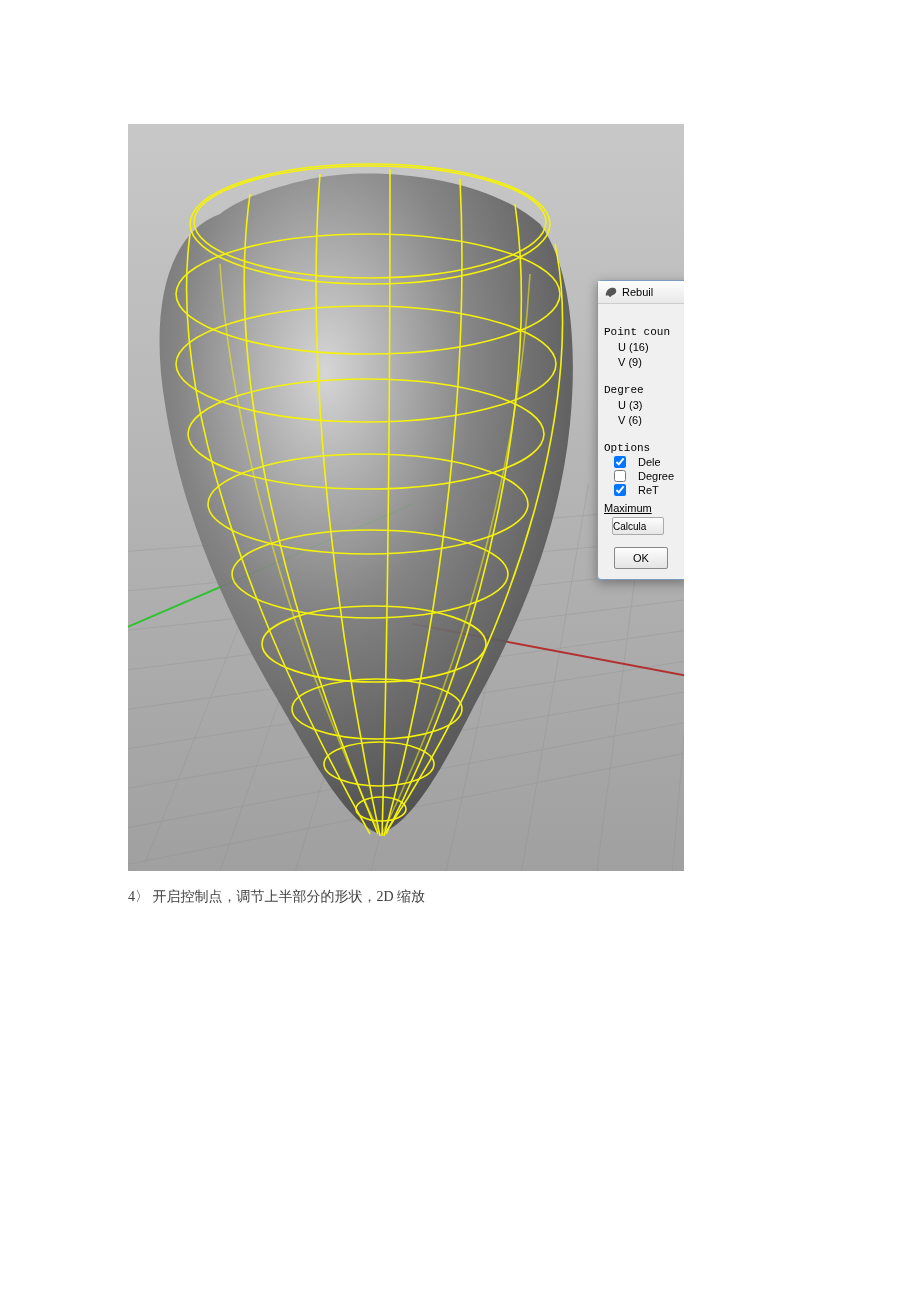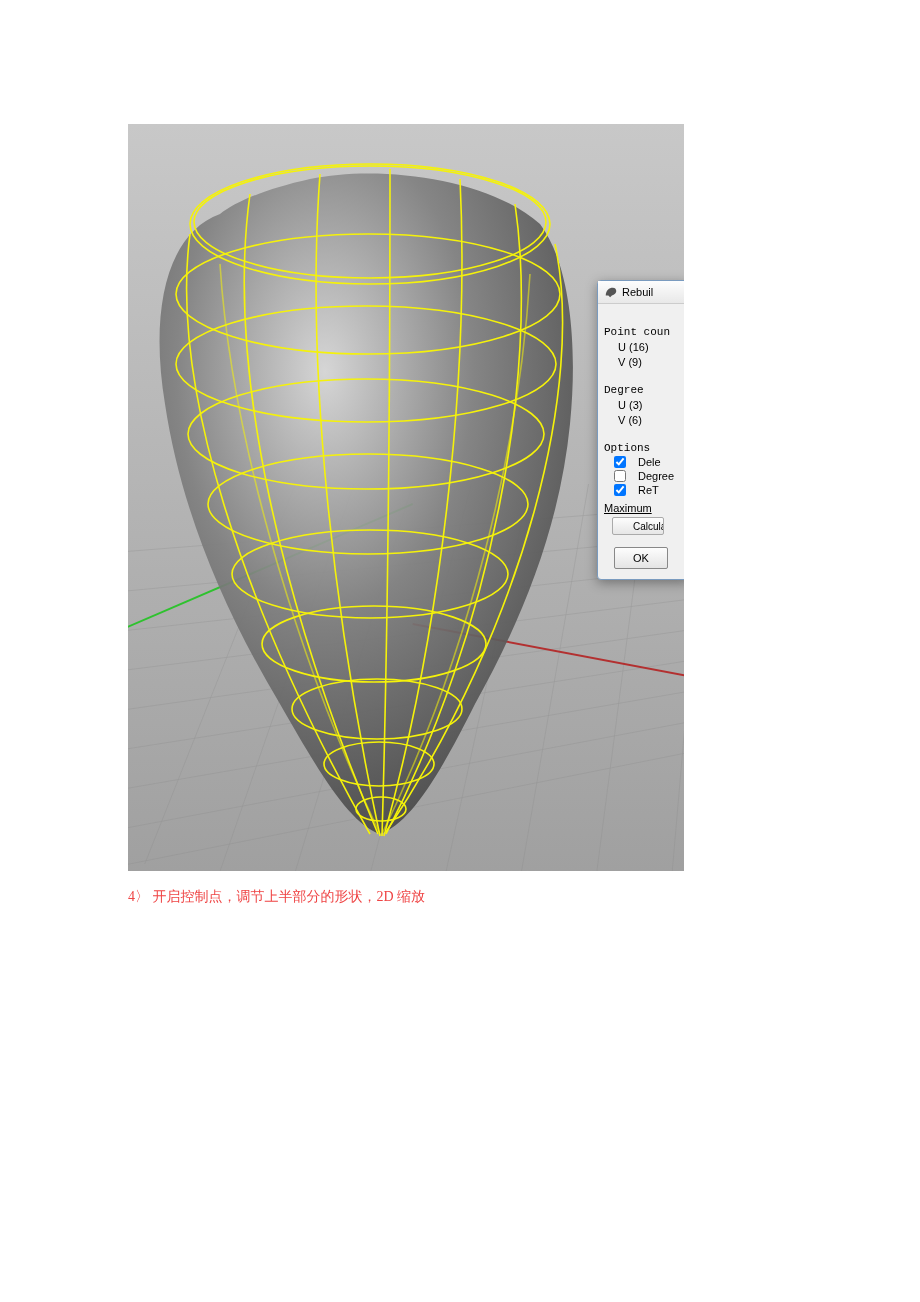--- a/index.html
+++ b/index.html
@@ -92,21 +92,21 @@
     margin-bottom: 8px;
   }
   .calc-btn {
     width: 52px;
     height: 18px;
     font-size: 10px;
     background: linear-gradient(180deg,#fdfdfd,#e6e6e6);
     border: 1px solid #aaa;
     border-radius: 2px;
     text-align: left;
-    padding: 0 20px;
+    padding: 0 0;
     overflow: hidden;
     cursor: pointer;
   }
   .ok-btn-wrap {
     padding: 4px 0 2px 10px;
   }
   .ok-btn {
     width: 54px;
     height: 22px;
     font-size: 11px;
@@ -115,21 +115,21 @@
     border-radius: 2px;
     cursor: pointer;
   }
   
   .caption {
     position: absolute;
     left: 128px;
     top: 888px;
     font-family: "SimSun","宋体",serif;
     font-size: 14px;
-    color: #ef4444;
+    color: #404040;
   }
 </style>
 </head>
 <body>
 
 <div class="screenshot-container">
   <div class="viewport">
 
     <div class="grid-floor">
       <svg viewBox="0 0 664 747" preserveAspectRatio="none">

